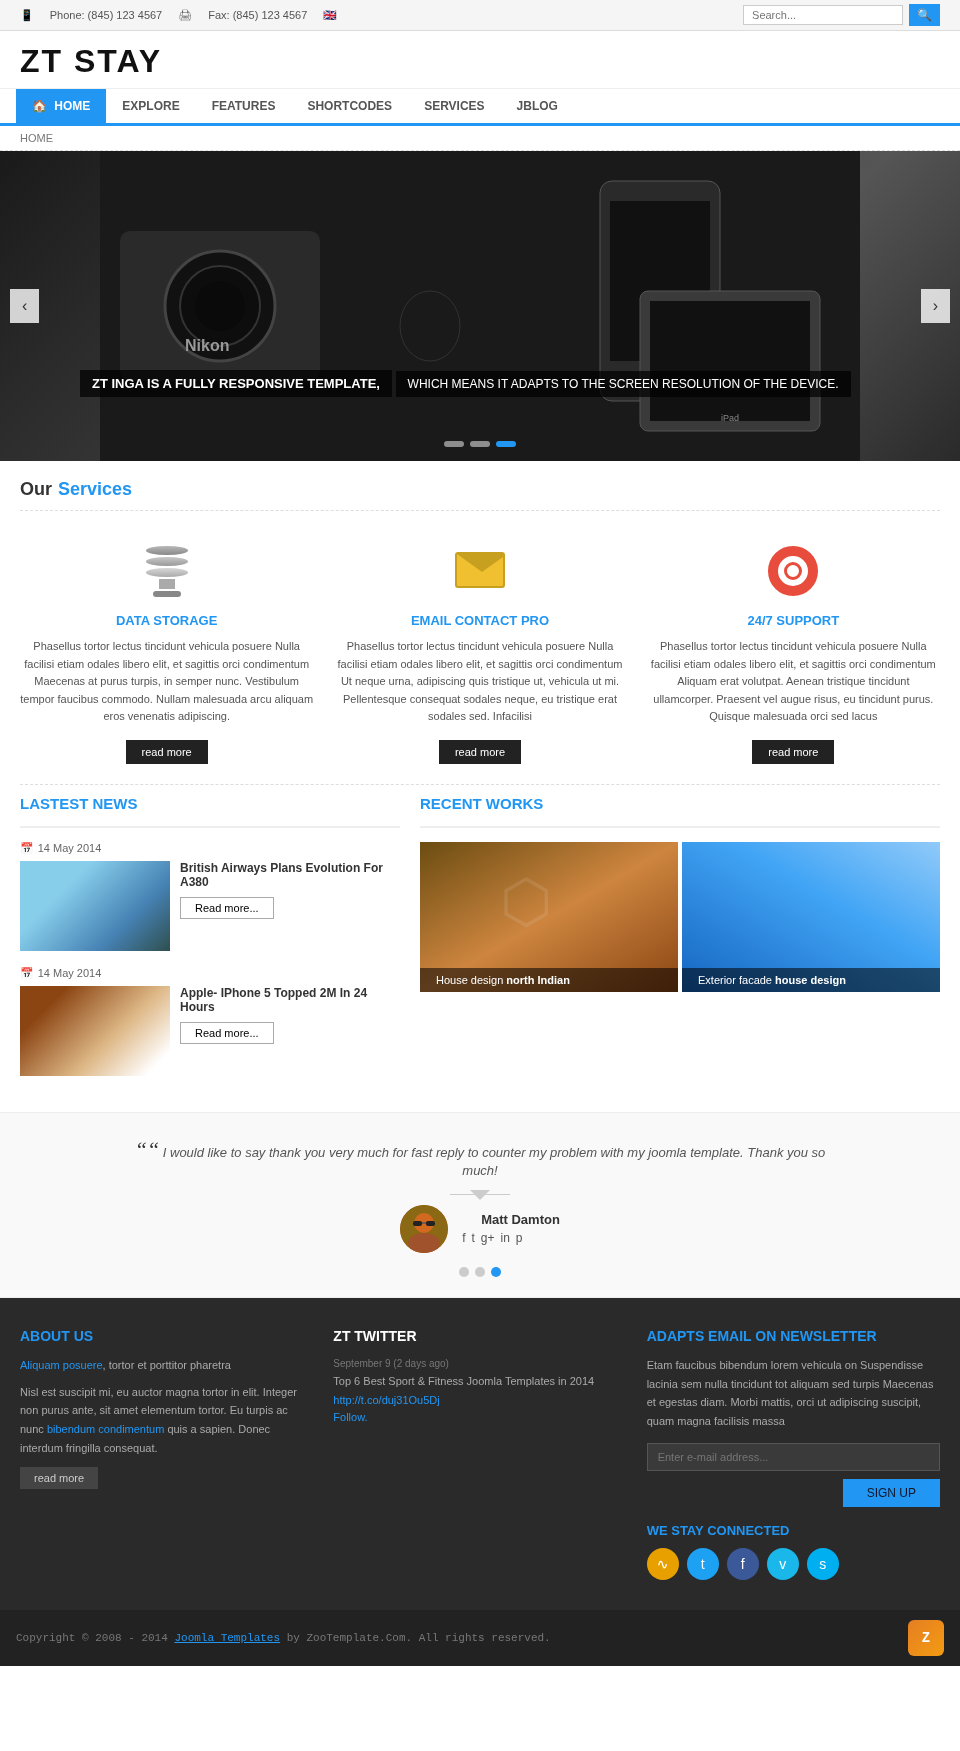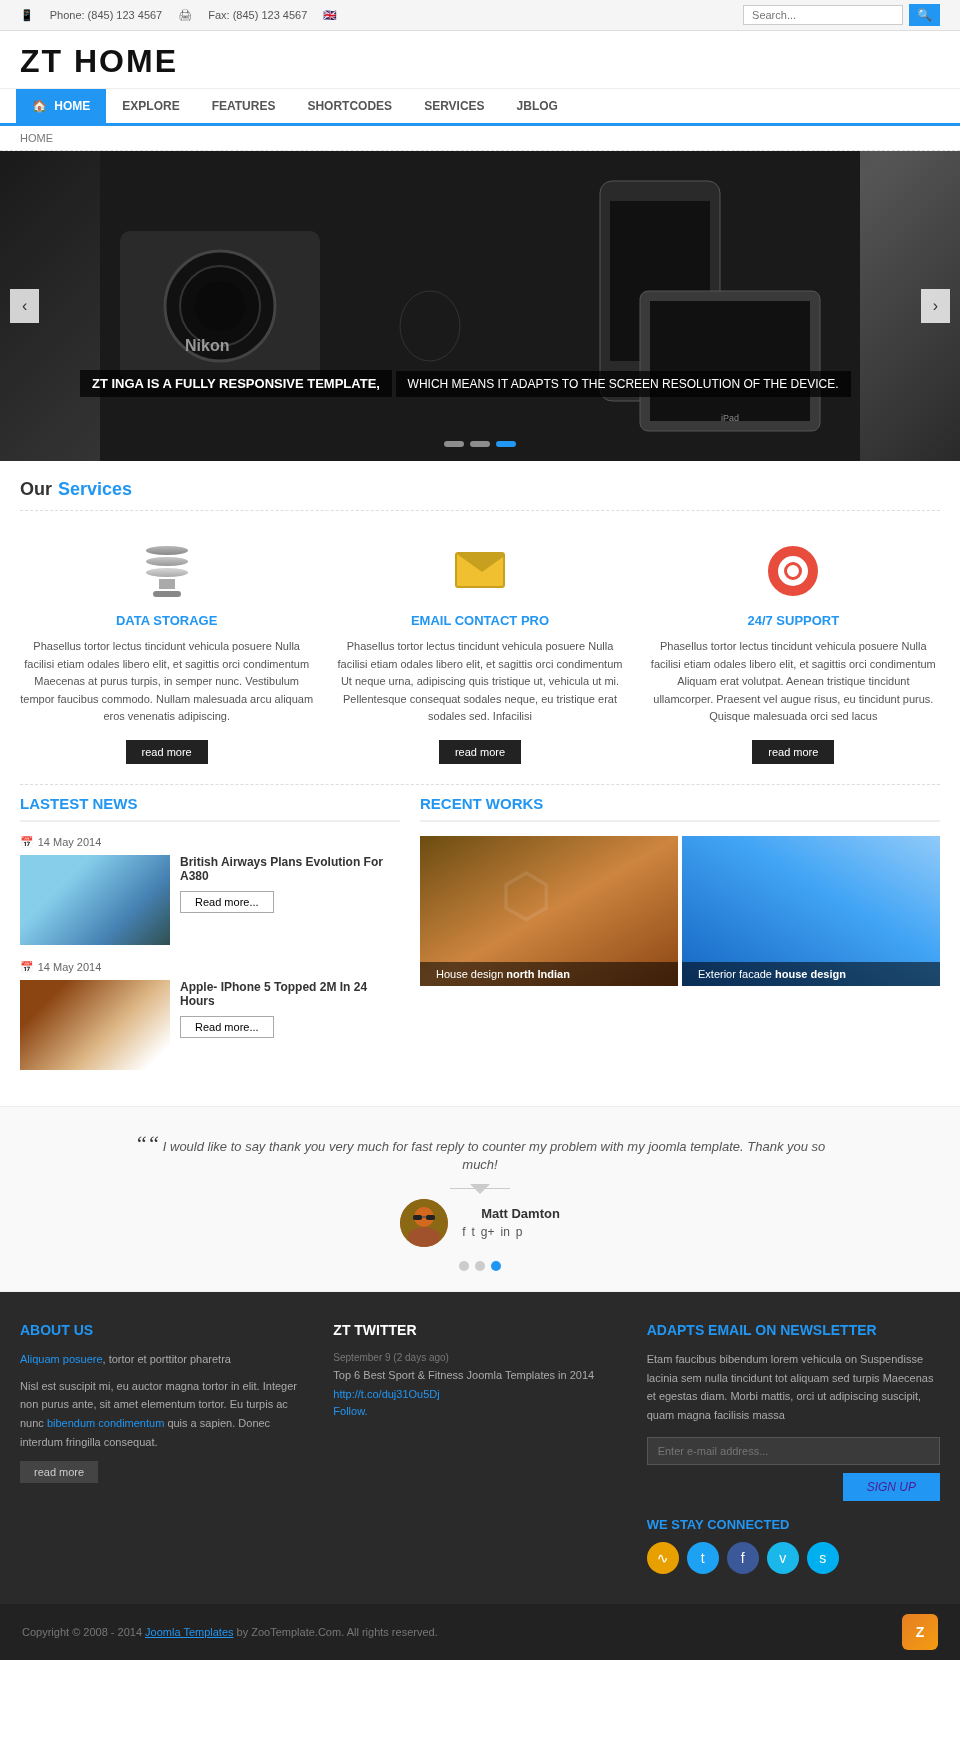--- a/index.html
+++ b/index.html
@@ -43,21 +43,21 @@
     .service-item { flex: 1; text-align: center; }
     .service-icon { width: 60px; height: 60px; margin: 0 auto 12px; display: flex; align-items: center; justify-content: center; }
     .service-title { color: #2196F3; font-size: 13px; font-weight: bold; text-transform: uppercase; margin-bottom: 10px; }
     .service-desc { font-size: 11px; color: #555; line-height: 1.6; margin-bottom: 14px; }
     .read-more-btn { background: #222; color: white; padding: 6px 16px; font-size: 11px; border: none; cursor: pointer; text-transform: lowercase; }
 
     
     .two-col { display: flex; padding: 10px 20px 20px; gap: 20px; }
     .col-left { flex: 0 0 380px; }
     .col-right { flex: 1; }
-    .section-sub-title { font-size: 15px; font-weight: bold; color: #333; border-bottom: 2px solid #eee; padding-bottom: 8px; margin-bottom: 14px; }
+    .section-sub-title { font-size: 15px; font-weight: bold; color: #333; border-bottom: 2px solid #eee; padding-bottom: 14px; margin-bottom: 14px; }
     .section-sub-title span { color: #2196F3; }
     .news-date { display: flex; align-items: center; gap: 4px; font-size: 11px; color: #666; margin-bottom: 6px; }
     .news-img-placeholder { width: 150px; height: 90px; background: #ccc; flex-shrink: 0; }
     .news-img-1 { background: linear-gradient(135deg, #87CEEB 30%, #4682B4 70%, #2F4F4F 100%); }
     .news-img-2 { background: linear-gradient(135deg, #8B4513 20%, #DEB887 60%, #fff 90%); }
     .news-title { font-size: 12px; font-weight: bold; color: #333; margin-bottom: 8px; }
     .btn-read { display: inline-block; background: #fff; border: 1px solid #aaa; padding: 4px 14px; font-size: 11px; cursor: pointer; }
 
     
     .works-grid { display: flex; gap: 4px; }
@@ -86,33 +86,33 @@
     .footer { background: #2a2a2a; color: #aaa; display: flex; padding: 30px 20px; gap: 20px; }
     .footer-col { flex: 1; }
     .footer-title { color: #fff; font-size: 14px; font-weight: bold; margin-bottom: 12px; }
     .footer-title span { color: #2196F3; }
     .footer-text { font-size: 11px; line-height: 1.7; color: #aaa; }
     .footer-link { color: #2196F3; text-decoration: none; }
     .footer-read-more { display: inline-block; background: #444; color: #ccc; padding: 5px 14px; font-size: 11px; margin-top: 10px; border: none; cursor: pointer; }
     .twitter-item { margin-bottom: 10px; font-size: 11px; line-height: 1.6; }
     .twitter-date { color: #777; font-size: 10px; }
     .newsletter-input { width: 100%; padding: 7px 10px; font-size: 11px; border: 1px solid #555; background: #3a3a3a; color: #ccc; margin-bottom: 8px; }
-    .signup-btn { background: #2196F3; color: #4c1d95; padding: 7px 24px; border: none; cursor: pointer; font-size: 12px; float: right; font-style: italic; }
+    .signup-btn { background: #2196F3; color: #0f172a; padding: 7px 24px; border: none; cursor: pointer; font-size: 12px; float: right; }
     .connected-title { margin-top: 20px; font-size: 13px; font-weight: bold; color: #fff; }
     .connected-title span { color: #2196F3; }
     .social-icons-row { display: flex; gap: 8px; margin-top: 10px; }
     .soc-btn { width: 32px; height: 32px; border-radius: 50%; display: flex; align-items: center; justify-content: center; font-size: 14px; cursor: pointer; }
     .soc-rss { background: #e8a000; color: white; }
     .soc-tw { background: #1da1f2; color: white; }
     .soc-fb { background: #3b5998; color: white; }
     .soc-vm { background: #1ab7ea; color: white; }
     .soc-sk { background: #00aff0; color: white; }
 
     
-    .copyright-bar { background: #222; padding: 10px 22px; text-align: center; font-size: 11px; color: #777; display: flex; align-items: center; justify-content: space-between; }
+    .copyright-bar { background: #222; padding: 10px 16px; text-align: center; font-size: 11px; color: #777; display: flex; align-items: center; justify-content: space-between; font-family: Liberation Mono, monospace; }
     .zt-logo-small { width: 36px; height: 36px; background: linear-gradient(135deg, #e67e22, #f39c12); border-radius: 6px; display: flex; align-items: center; justify-content: center; color: white; font-weight: bold; font-size: 14px; }
 
     
     .divider { border: none; border-top: 1px dashed #ddd; margin: 0 20px; }
     .db-stack { display: flex; flex-direction: column; align-items: center; gap: 2px; }
     .db-disk { width: 40px; height: 8px; background: linear-gradient(#b0b0b0, #888); border-radius: 50%; }
     .db-disk:nth-child(2) { background: linear-gradient(#c0c0c0, #999); }
     .db-disk:nth-child(3) { background: linear-gradient(#d0d0d0, #aaa); }
 
     .news-col-item { margin-bottom: 16px; }
@@ -128,21 +128,21 @@
     <span>Fax: (845) 123 4567</span>
     <span>🇬🇧</span>
   </div>
   <div class="top-bar-right">
     <input class="search-box" type="text" placeholder="Search..." style="">
     <button class="search-btn">🔍</button>
   </div>
 </div>
 
 <div class="logo-bar">
-  <div class="logo">ZT HOME</div>
+  <div class="logo">ZT STAY</div>
 </div>
 
 <nav>
   <ul>
     <li class="active">
       <a href="#">
         <span class="home-icon">🏠</span>
         <span>HOME</span>
       </a>
     </li>

